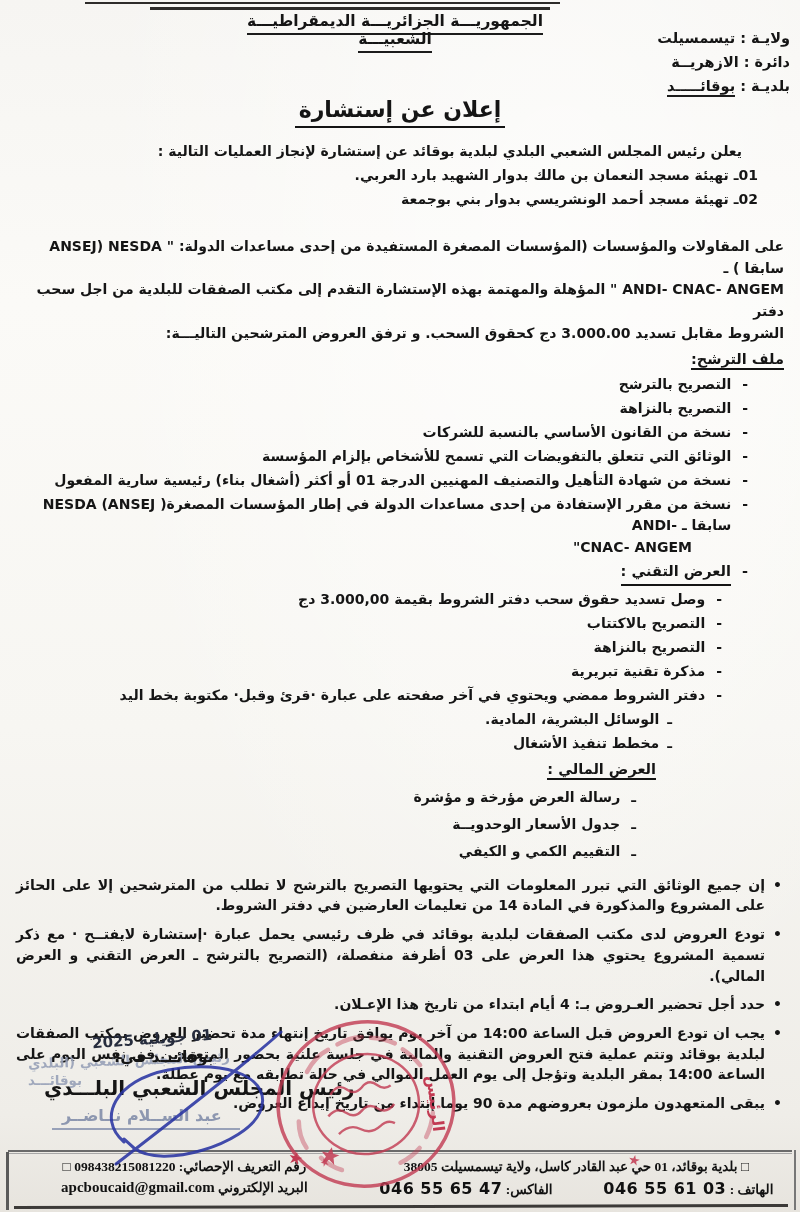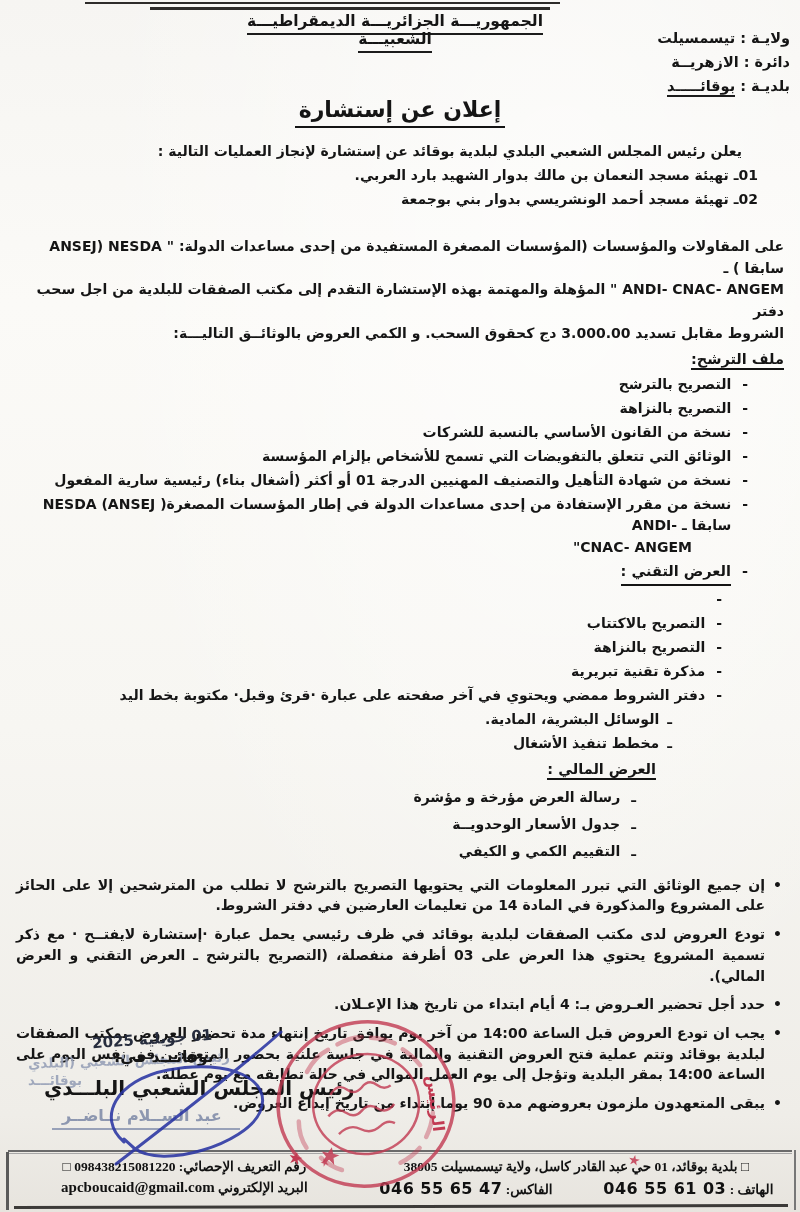--- a/index.html
+++ b/index.html
@@ -98,21 +98,21 @@
     <div class="ops">
 
     <div class="op">01ـ  تهيئة مسجد النعمان بن مالك بدوار الشهيد بارد العربي.</div>
         <div class="op">02ـ  تهيئة مسجد أحمد الونشريسي بدوار بني بوجمعة</div>
       </div>
 
     <div class="elig">
 
     <div>على المقاولات والمؤسسات (المؤسسات المصغرة المستفيدة من إحدى مساعدات الدولة: " NESDA (ANSEJ سابقا ) ـ</div>
         <div>ANDI- CNAC- ANGEM " المؤهلة والمهتمة بهذه الإستشارة التقدم إلى مكتب الصفقات للبلدية من اجل سحب دفتر</div>
-        <div>الشروط مقابل تسديد 3.000.00 دج كحقوق السحب. و الكمي العروض بالوثائــق التاليـــة:</div>
+        <div>الشروط مقابل تسديد 3.000.00 دج كحقوق السحب. و ترفق العروض المترشحين التاليـــة:</div>
       </div>
 
     <div class="sec-h">
       <span class="u">ملف الترشح:</span>
     </div>
     <div class="c-list">
 
         <div class="li">
           <span class="mk">-</span>
           <span>التصريح بالترشح</span>
@@ -146,20 +146,21 @@
     <div class="overflow-line">CNAC- ANGEM"</div>
 
     <div class="li sec-h" style="margin-right:36px;">
       <span class="mk">-</span>
       <span class="u">العرض التقني :</span>
     </div>
     <div class="t-list">
 
         <div class="li">
           <span class="mk">-</span>
+          <span>وصل تسديد حقوق سحب دفتر الشروط بقيمة 3.000,00 دج</span>
         </div>
 
         <div class="li">
           <span class="mk">-</span>
           <span>التصريح بالاكتتاب</span>
         </div>
 
         <div class="li">
           <span class="mk">-</span>
           <span>التصريح بالنزاهة</span>

